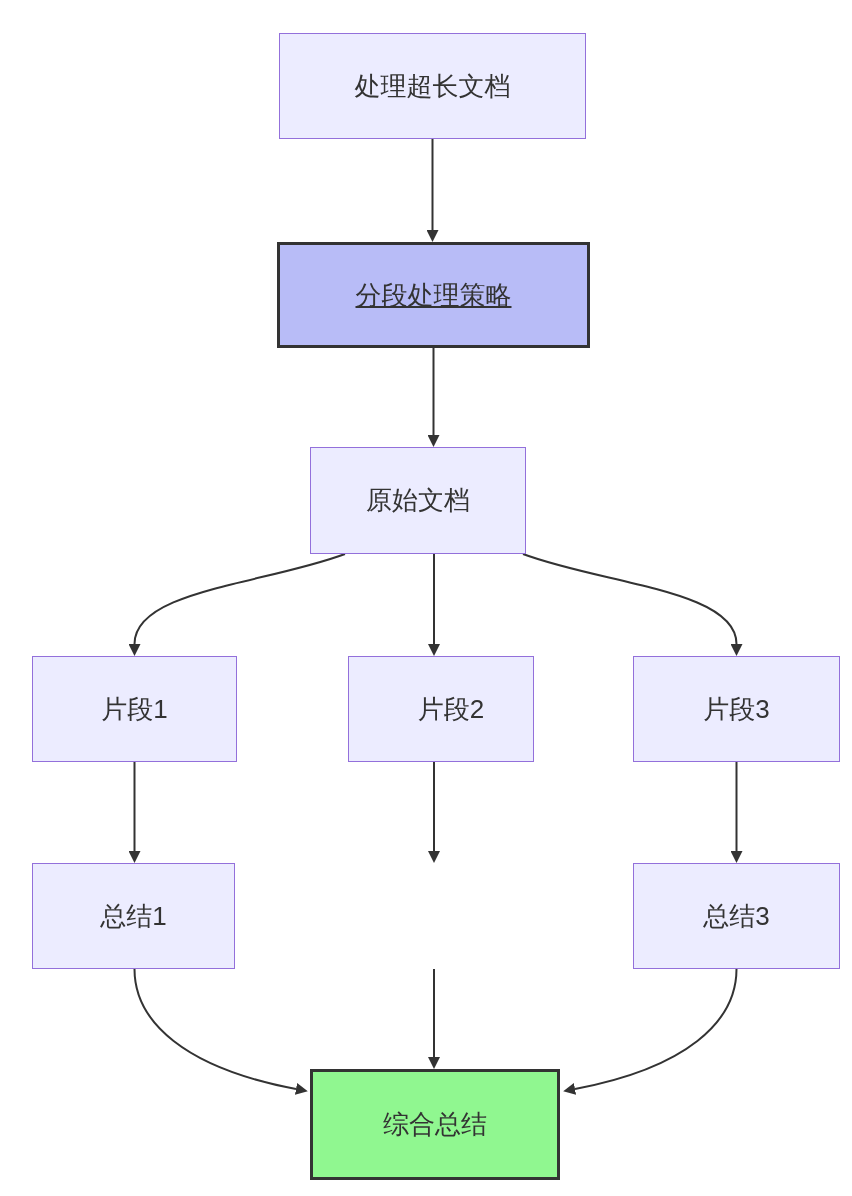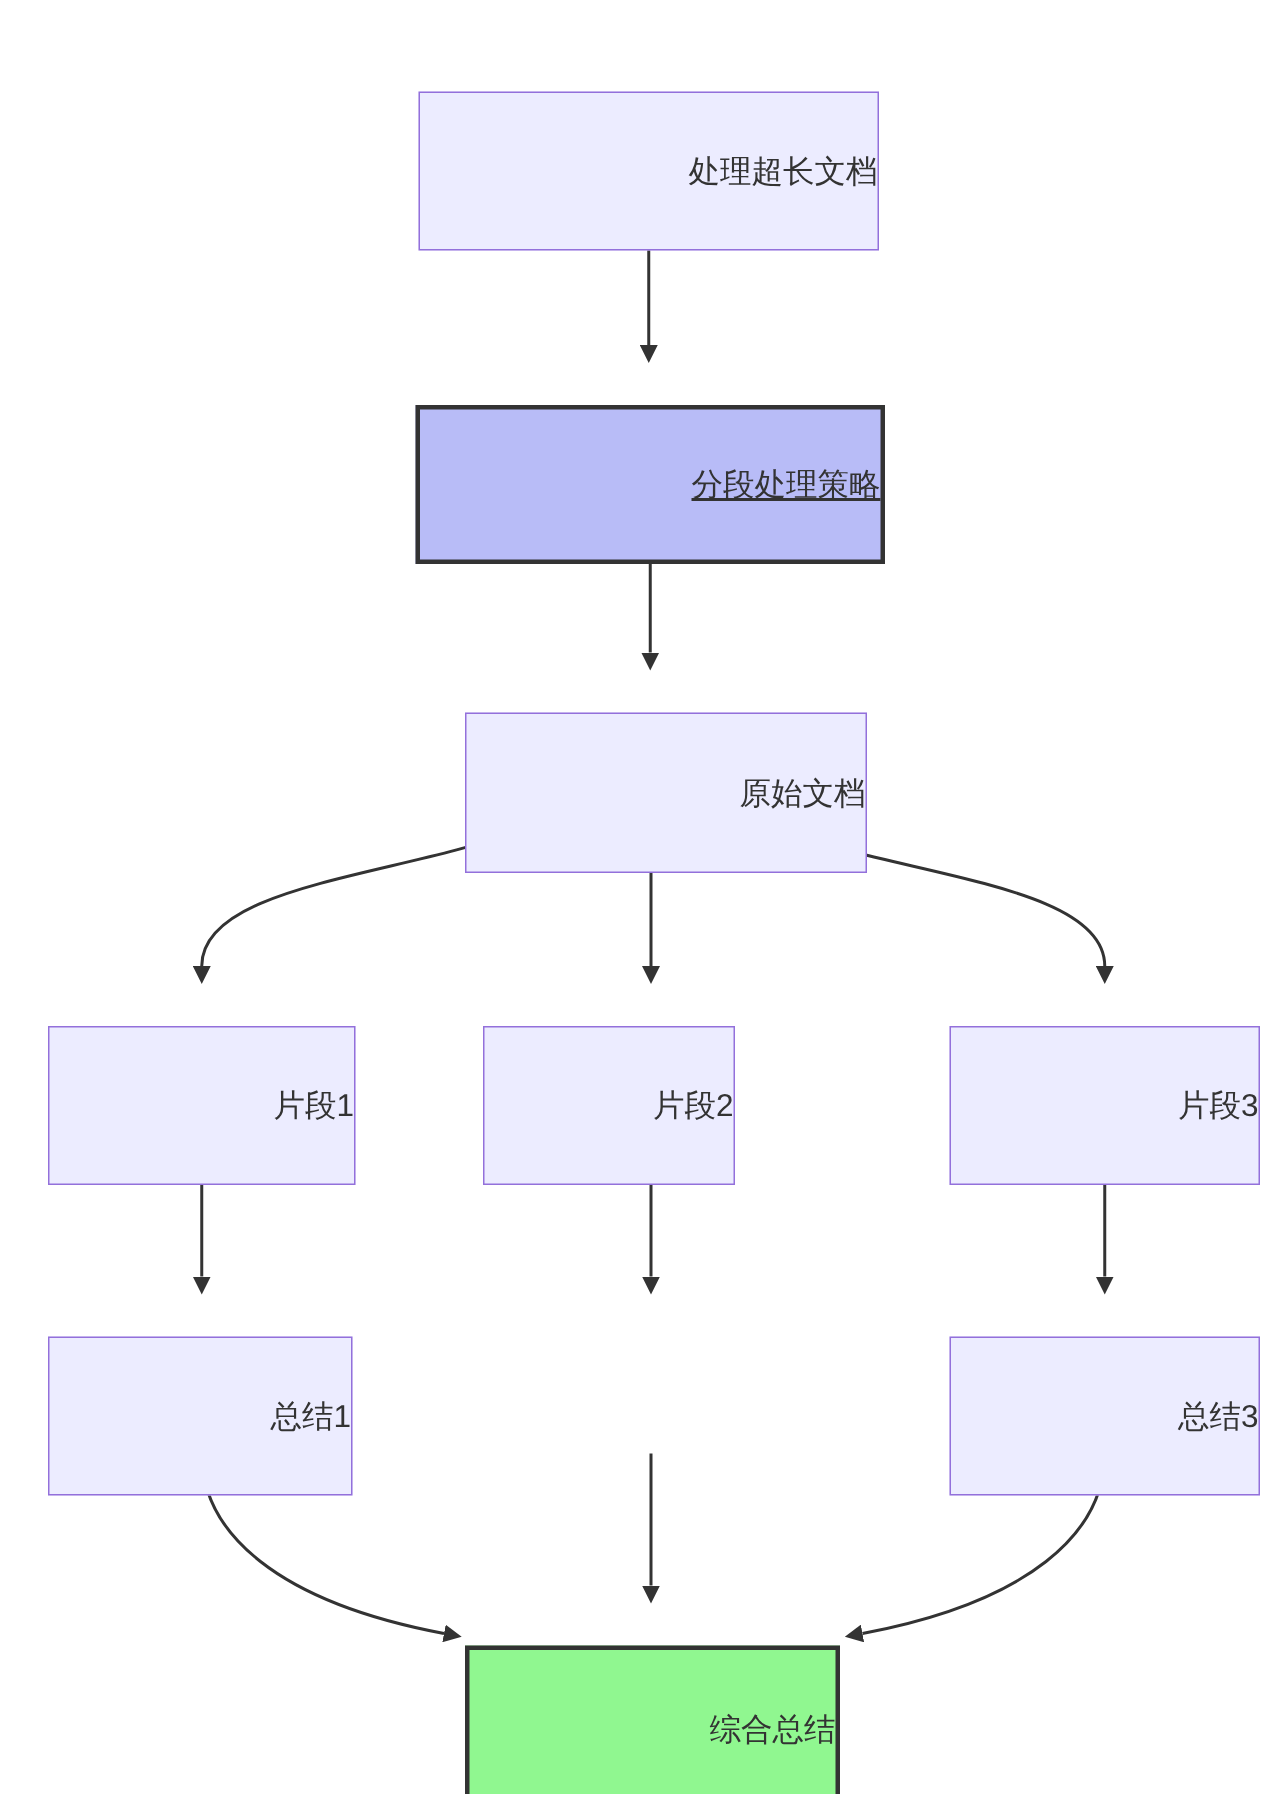--- a/index.html
+++ b/index.html
@@ -7,28 +7,27 @@
     position:relative;
     width:852px;height:1196px;
     background:#ffffff;
     font-family:"Liberation Sans","DejaVu Sans",sans-serif;
     overflow:hidden;
   }
   svg.edges{position:absolute;left:0;top:0;width:852px;height:1196px;}
   .edge{stroke:#333333;stroke-width:2;fill:none;}
   .node{
     position:absolute;
-    display:flex;align-items:center;justify-content:flex-end;
+    display:flex;align-items:center;justify-content:center;
     box-sizing:border-box;
     background:#ECECFF;
     border:1px solid #9370DB;
     color:#333333;
-    font-size:21px;
+    font-size:26px;
     text-align:center;
-    margin-top:28px;
   }
   .node.highlight{
     background:#B8BCF7;
     border:3px solid #333333;
     text-decoration:underline;
   }
   .node.success{
     background:#90F790;
     border:3px solid #333333;
   }
@@ -70,29 +69,29 @@
   </svg>
 
   <div class="node" style="left:279px;top:33px;width:307px;height:106px;">
     <span class="node-label">处理超长文档</span>
   </div>
 
   <div class="node highlight" style="left:277px;top:242px;width:313px;height:106px;">
     <span class="node-label">分段处理策略</span>
   </div>
 
-  <div class="node" style="left:310px;top:447px;width:268px;height:107px;">
+  <div class="node" style="left:310px;top:447px;width:216px;height:107px;">
     <span class="node-label">原始文档</span>
   </div>
 
   <div class="node" style="left:32px;top:656px;width:205px;height:106px;">
     <span class="node-label">片段1</span>
   </div>
 
-  <div class="node" style="left:322px;top:656px;width:168px;height:106px;padding-left:20px;">
+  <div class="node" style="left:348px;top:656px;width:186px;height:106px;padding-left:20px;">
     <span class="node-label">片段2</span>
   </div>
 
   <div class="node" style="left:633px;top:656px;width:207px;height:106px;">
     <span class="node-label">片段3</span>
   </div>
 
   <div class="node" style="left:32px;top:863px;width:203px;height:106px;">
     <span class="node-label">总结1</span>
   </div>

